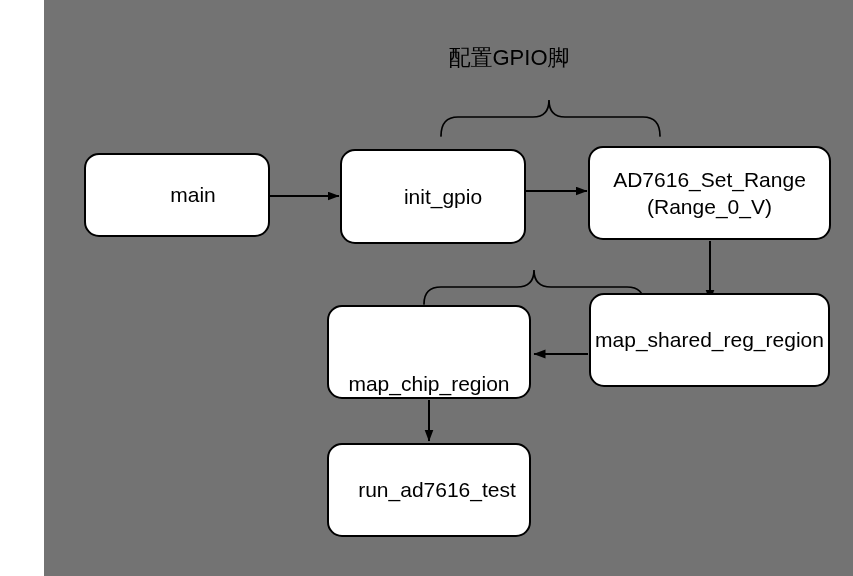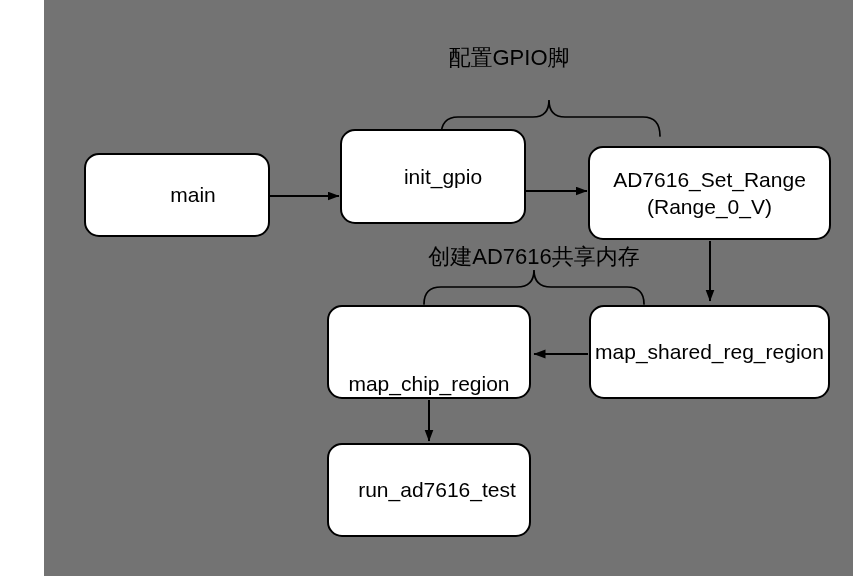--- a/index.html
+++ b/index.html
@@ -70,42 +70,39 @@
     <path class="edge" d="M385,400 L385,441" marker-end="url(#arrowhead)"></path>
 
     <path class="brace" d="M397,136 Q397,117 414,117 L489,117 Q505,117 505,100 Q505,117 521,117 L599,117 Q616,117 616,136"></path>
     <path class="brace" d="M380,304 Q380,287 397,287 L473,287 Q490,287 490,270 Q490,287 507,287 L583,287 Q600,287 600,304"></path>
   </svg>
 
   <div class="annotation" style="left:355px; top:43px; width:220px;">
     <span>配置GPIO脚</span>
   </div>
 
-  <div class="annotation" style="left:380px; top:242px; width:220px;">
-    <span>创建AD7616共享内存</span>
-  </div>
 
   <div class="node" style="left:40px; top:153px; width:186px; height:84px;padding-left:32px;">
     <span>main</span>
   </div>
 
-  <div class="node" style="left:296px; top:129px; width:186px; height:95px;padding-left:20px;">
+  <div class="node" style="left:296px; top:149px; width:186px; height:95px;padding-left:20px;">
     <span>init_gpio</span>
   </div>
 
   <div class="node" style="left:544px; top:146px; width:243px; height:94px;text-align:right;">
     <span>AD7616_Set_Range</span>
     <span>(Range_0_V)</span>
   </div>
 
   <div class="node" style="left:283px; top:305px; width:204px; height:94px;justify-content:flex-end;">
     <span>map_chip_region</span>
   </div>
 
-  <div class="node" style="left:545px; top:305px; width:241px; height:94px;">
+  <div class="node" style="left:545px; top:293px; width:241px; height:94px;">
     <span>map_shared_reg_region</span>
   </div>
 
   <div class="node" style="left:283px; top:443px; width:204px; height:94px;padding-left:16px;">
     <span>run_ad7616_test</span>
   </div>
 
 </div>
 
 </body></html>

